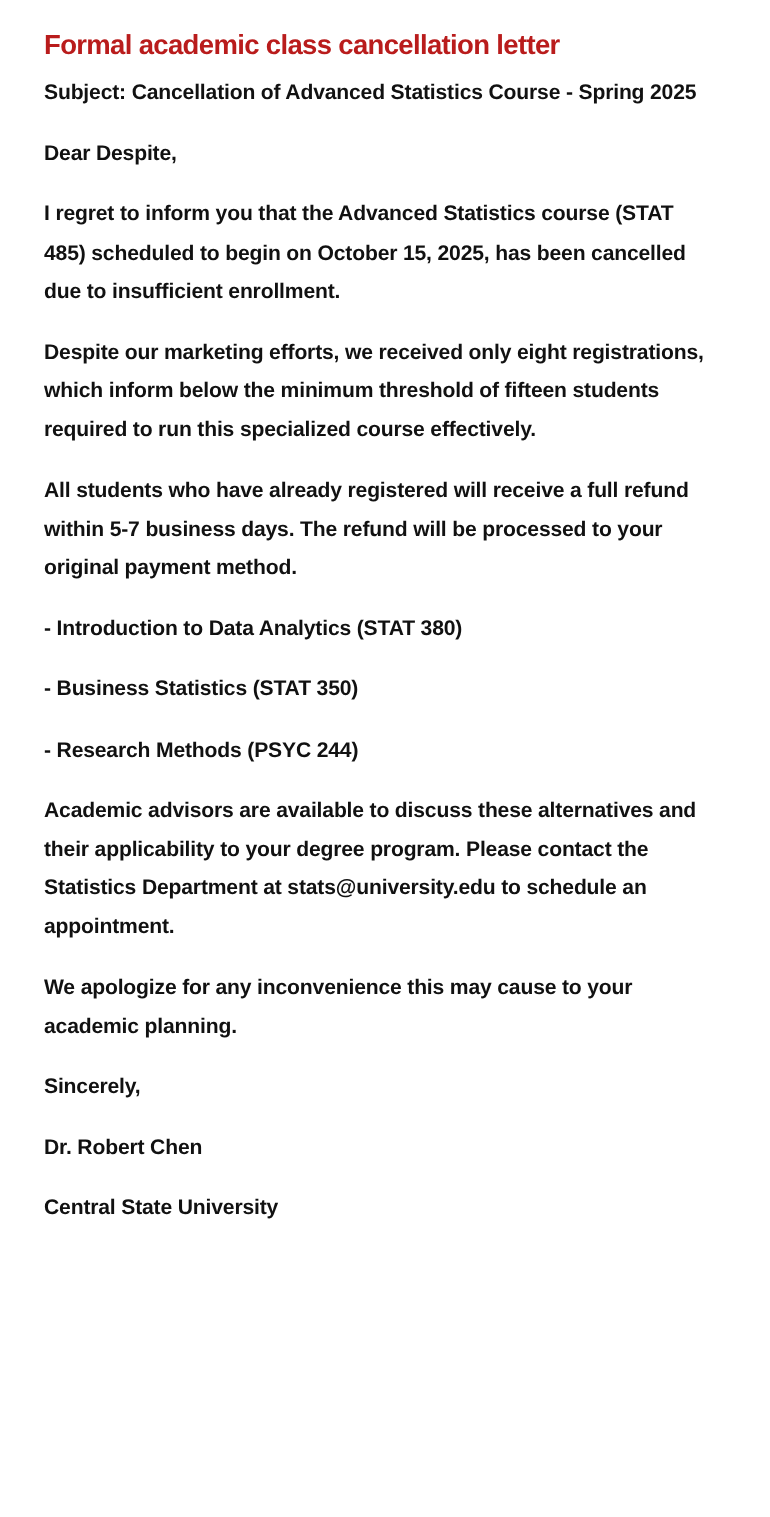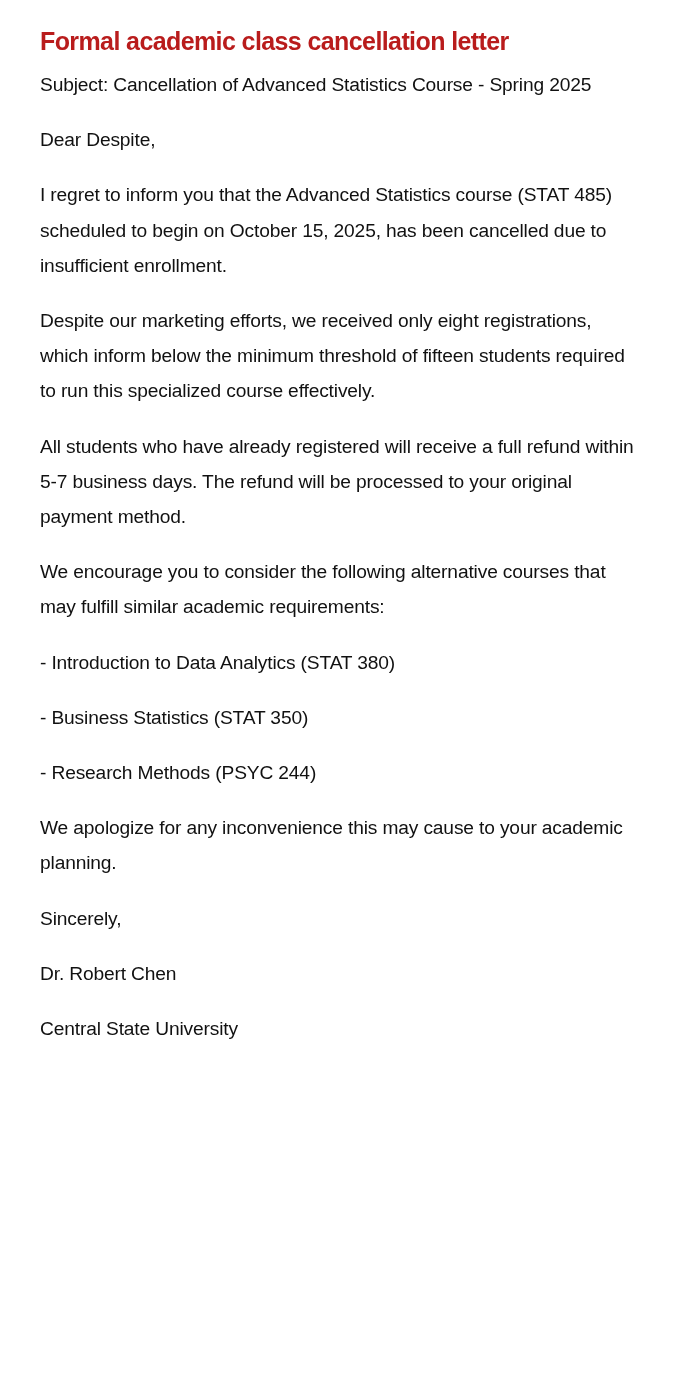--- a/index.html
+++ b/index.html
@@ -20,33 +20,34 @@
       letter-spacing: -0.6px;
       margin: 0 0 9px 0;
       line-height: 34px;
       color: #b91c1c;
     }
     .para {
       font-size: 19.2px;
       line-height: 35.2px;
       margin: 0 0 20px 0;
       letter-spacing: -0.15px;
+      font-weight: bold;
     }
   </style>
 </head>
 <body>
 
 <div class="letter">
   <h1 class="title">Formal academic class cancellation letter</h1>
   <p class="para">Subject: Cancellation of Advanced Statistics Course - Spring 2025</p>
   <p class="para">Dear Despite,</p>
   <p class="para">I regret to inform you that the Advanced Statistics course (STAT 485) scheduled to begin on October 15, 2025, has been cancelled due to insufficient enrollment.</p>
   <p class="para">Despite our marketing efforts, we received only eight registrations, which inform below the minimum threshold of fifteen students required to run this specialized course effectively.</p>
   <p class="para">All students who have already registered will receive a full refund within 5-7 business days. The refund will be processed to your original payment method.</p>
-  <p class="para">We encourage you to consider the following alternative courses that may fulfill similar academic requirements:</p>
   <p class="para">- Introduction to Data Analytics (STAT 380)</p>
   <p class="para">- Business Statistics (STAT 350)</p>
   <p class="para">- Research Methods (PSYC 244)</p>
+  <p class="para">Academic advisors are available to discuss these alternatives and their applicability to your degree program. Please contact the Statistics Department at stats@university.edu to schedule an appointment.</p>
   <p class="para">We apologize for any inconvenience this may cause to your academic planning.</p>
   <p class="para">Sincerely,</p>
   <p class="para">Dr. Robert Chen</p>
   <p class="para">Central State University</p>
 </div>
 
 </body></html>

